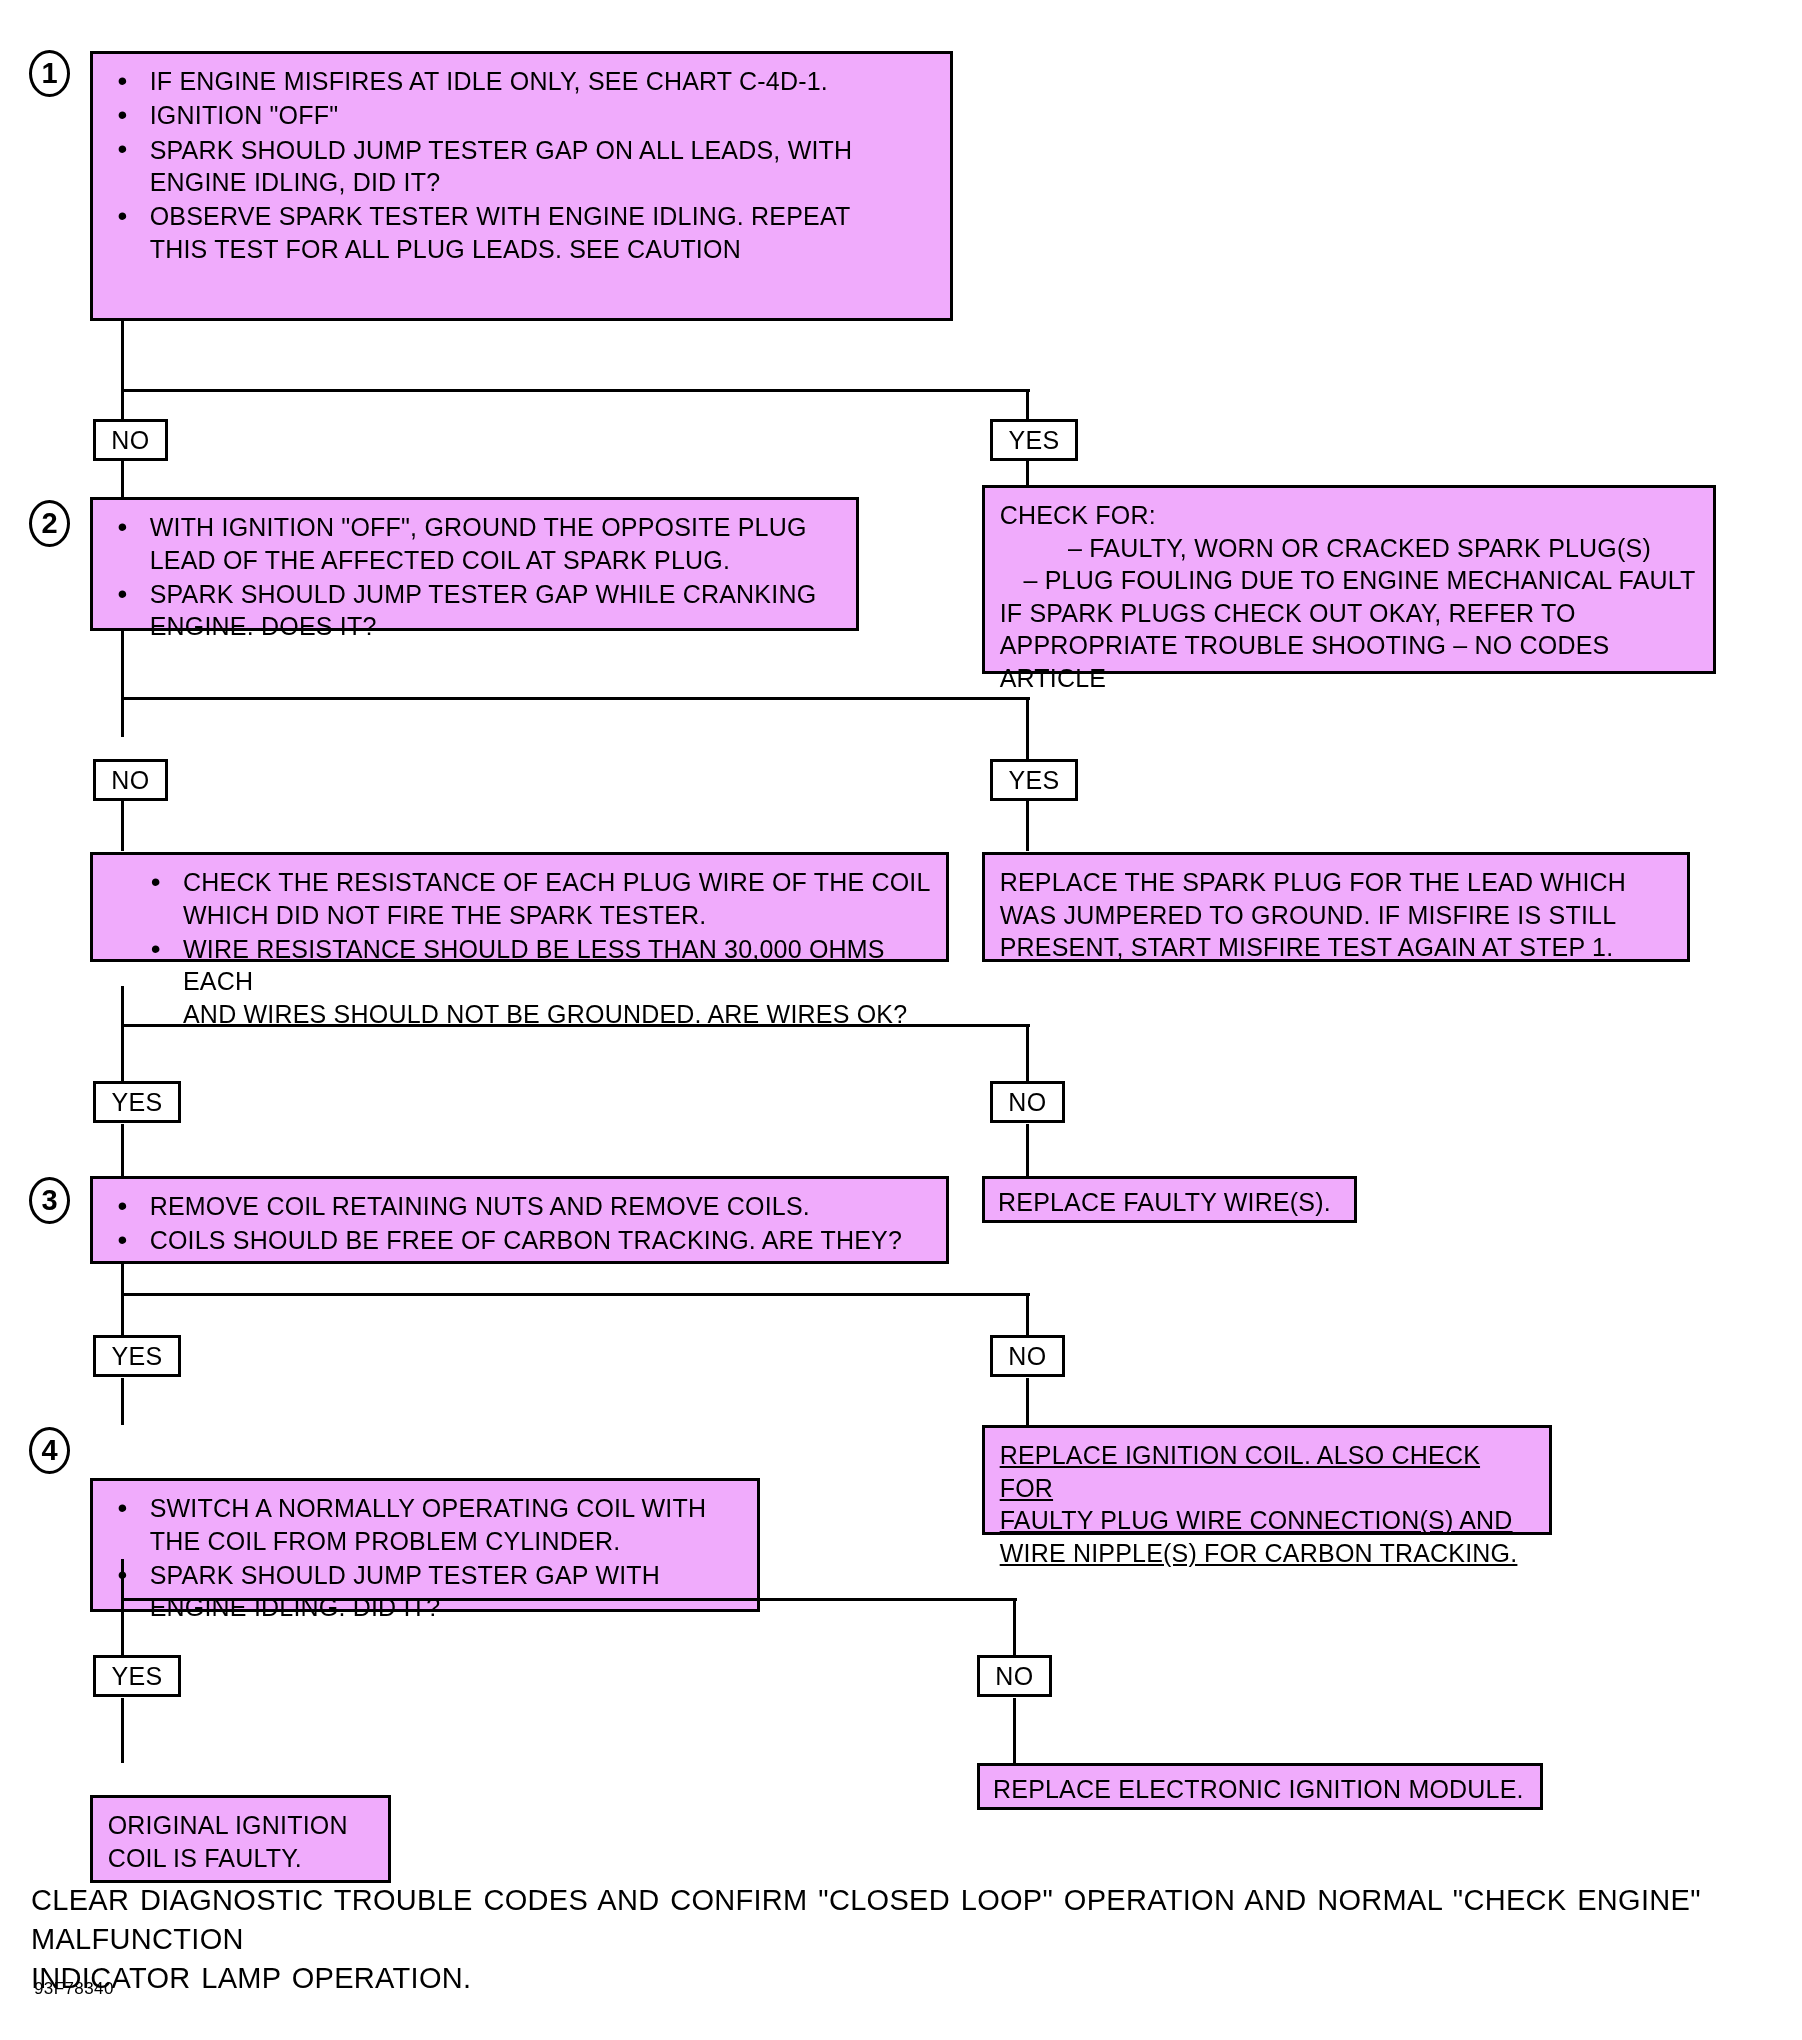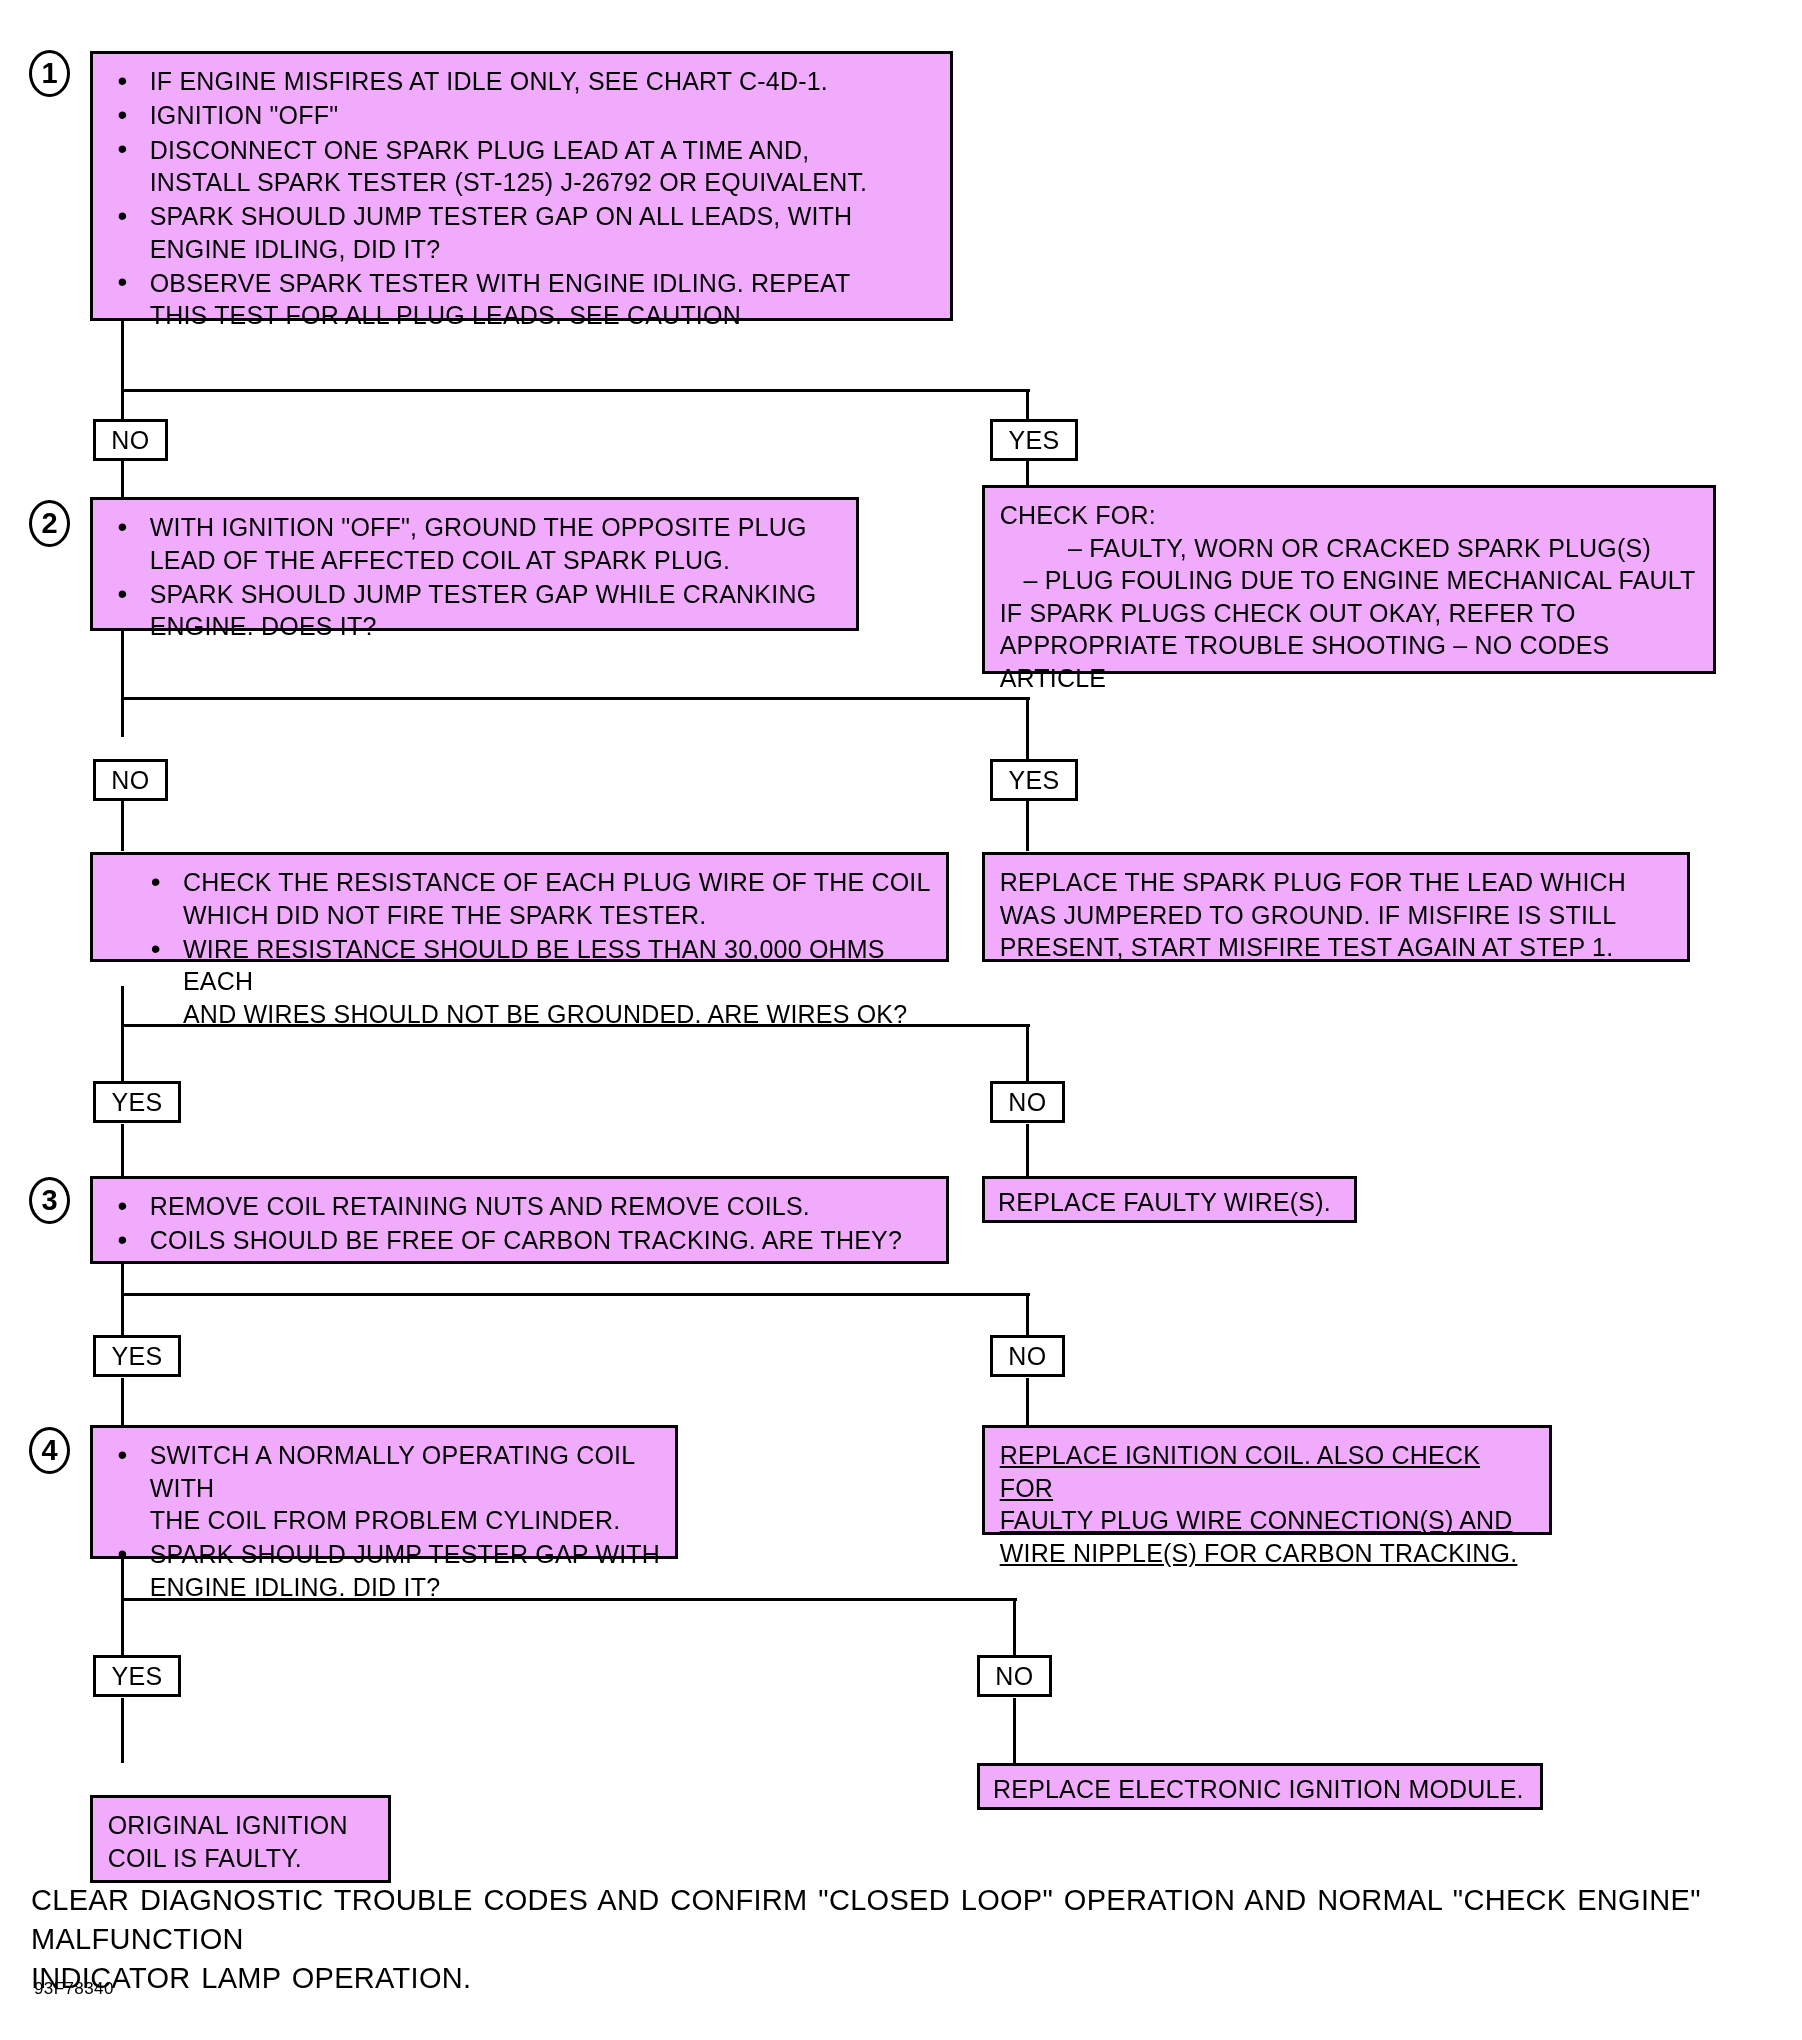--- a/index.html
+++ b/index.html
@@ -102,22 +102,20 @@
 <div id="chart">
 
   <div class="step-circle" style="left:29px; top:50px;">
     <span>1</span>
   </div>
 
   <div class="box" style="left:90px; top:51px; width:863px; height:270px;">
     <ul class="blist">
       <li>IF ENGINE MISFIRES AT IDLE ONLY, SEE CHART C-4D-1.</li>
       <li>IGNITION "OFF"</li>
-      <li>DISCONNECT ONE SPARK PLUG LEAD AT A TIME AND,
-INSTALL SPARK TESTER (ST-125) J-26792 OR EQUIVALENT.</li>
       <li>SPARK SHOULD JUMP TESTER GAP ON ALL LEADS, WITH
 ENGINE IDLING, DID IT?</li>
       <li>OBSERVE SPARK TESTER WITH ENGINE IDLING.  REPEAT
 THIS TEST FOR ALL PLUG LEADS.  SEE CAUTION</li>
     </ul>
   </div>
 
   <div class="vline" style="left:121px; top:321px; height:98px;"></div>
   <div class="hline" style="left:121px; top:389px; width:909px;"></div>
   <div class="vline" style="left:1026px; top:389px; height:33px;"></div>
@@ -222,21 +220,21 @@
     <span>NO</span>
   </div>
 
   <div class="vline" style="left:121px; top:1378px; height:47px;"></div>
   <div class="vline" style="left:1026px; top:1378px; height:47px;"></div>
 
   <div class="step-circle" style="left:29px; top:1427px;">
     <span>4</span>
   </div>
 
-  <div class="box" style="left:90px; top:1425px; width:588px; height:134px;">
+  <div class="box" style="left:90px; top:1478px; width:670px; height:134px;">
     <ul class="blist">
       <li>SWITCH A NORMALLY OPERATING COIL WITH
 THE COIL FROM PROBLEM CYLINDER.</li>
       <li>SPARK SHOULD JUMP TESTER GAP WITH
 ENGINE IDLING.  DID IT?</li>
     </ul>
   </div>
 
   <div class="box" style="left:982px; top:1425px; width:570px; height:110px;text-decoration:underline;">
     <div class="plain">REPLACE IGNITION COIL. ALSO CHECK FOR

